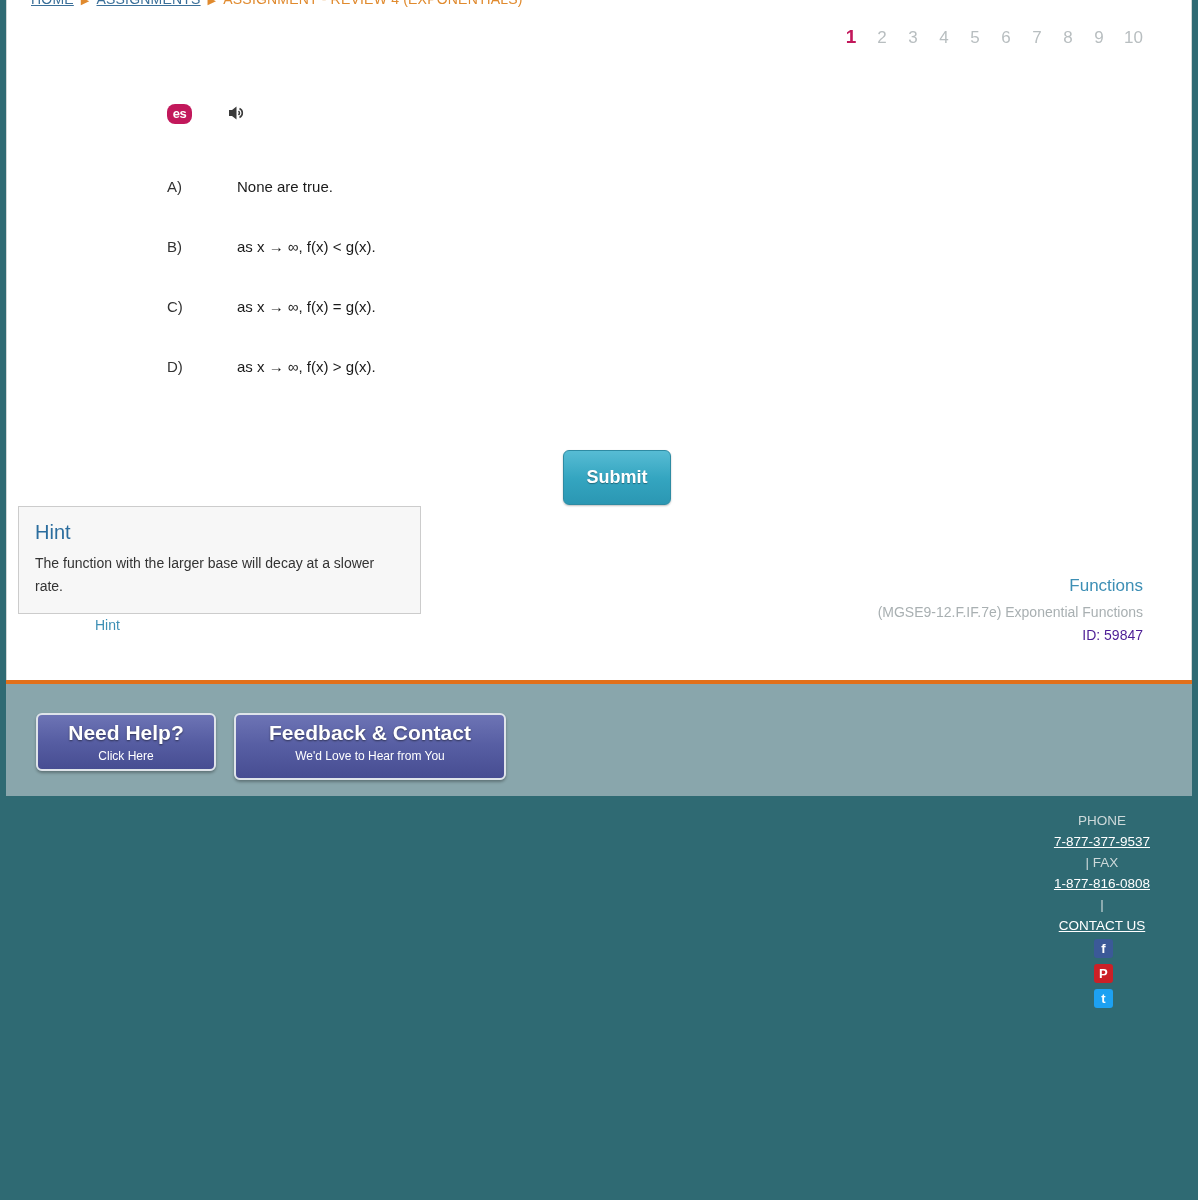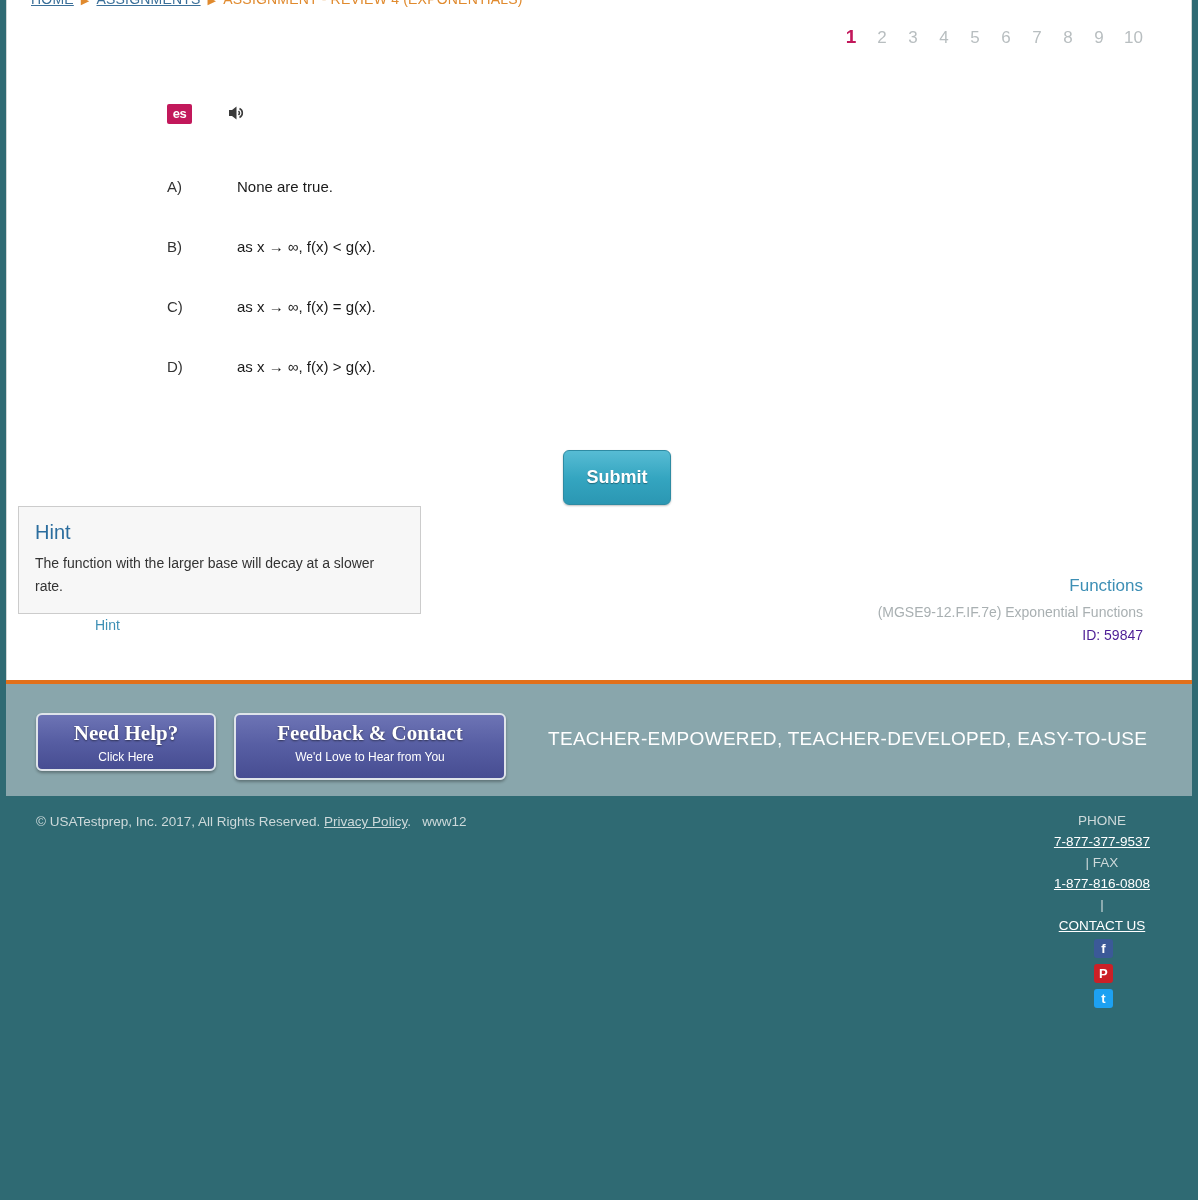--- a/index.html
+++ b/index.html
@@ -79,21 +79,21 @@
     align-items: flex-start;
   }
   .es-badge {
     width: 25px; height: 20px;
     background: #c2185b;
     color: #fff;
     font-size: 13px;
     font-weight: bold;
     line-height: 20px;
     text-align: center;
-    border-radius: 2px;
+    border-radius: 8px;
     margin-top: 4px;
     letter-spacing: -0.5px;
   }
   .speaker {
     margin-left: 34px;
     margin-top: 2px;
     width: 22px; height: 22px;
     display: inline-block;
   }
   .qtext {
@@ -216,21 +216,20 @@
   }
   #feedback {
     left: 228px; top: 29px; width: 272px; height: 67px;
   }
   .fbtn .big {
     display: block;
     font-size: 21px;
     font-weight: bold;
     margin-top: 6px;
     text-shadow: 0 1px 2px rgba(0,0,0,.5);
-    font-family: Liberation Serif, serif;
   }
   .fbtn .small {
     display: block;
     font-size: 12px;
     margin-top: 4px;
   }
   .tagline {
     position: absolute;
     left: 542px; top: 44px;
     font-size: 19px;
@@ -348,29 +347,23 @@
 
   <div class="footer-band">
     <div class="fbtn" id="need-help">
       <span class="big">Need Help?</span>
       <span class="small">Click Here</span>
     </div>
     <div class="fbtn" id="feedback">
       <span class="big">Feedback &amp; Contact</span>
       <span class="small">We'd Love to Hear from You</span>
     </div>
-    <div class="tagline">TEACHER-EMPOWERED, TEACHER-DEVELOPED, EASY-TO-USE</div>
   </div>
 
   <div class="copy-strip">
-    <div class="copy-left">
-      <span>© USATestprep, Inc. 2017, All Rights Reserved.</span>
-      <a href="#">Privacy Policy</a><span>.</span>
-      &nbsp;&nbsp;<span>www12</span>
-    </div>
     <div class="copy-right">
       <span>PHONE</span>
       <a href="#">7-877-377-9537</a>
       <span>| FAX</span>
       <a href="#">1-877-816-0808</a>
       <span>|</span>
       <a href="#">CONTACT US</a>
       <span class="social fb">f</span>
       <span class="social pin">P</span>
       <span class="social tw">t</span>

